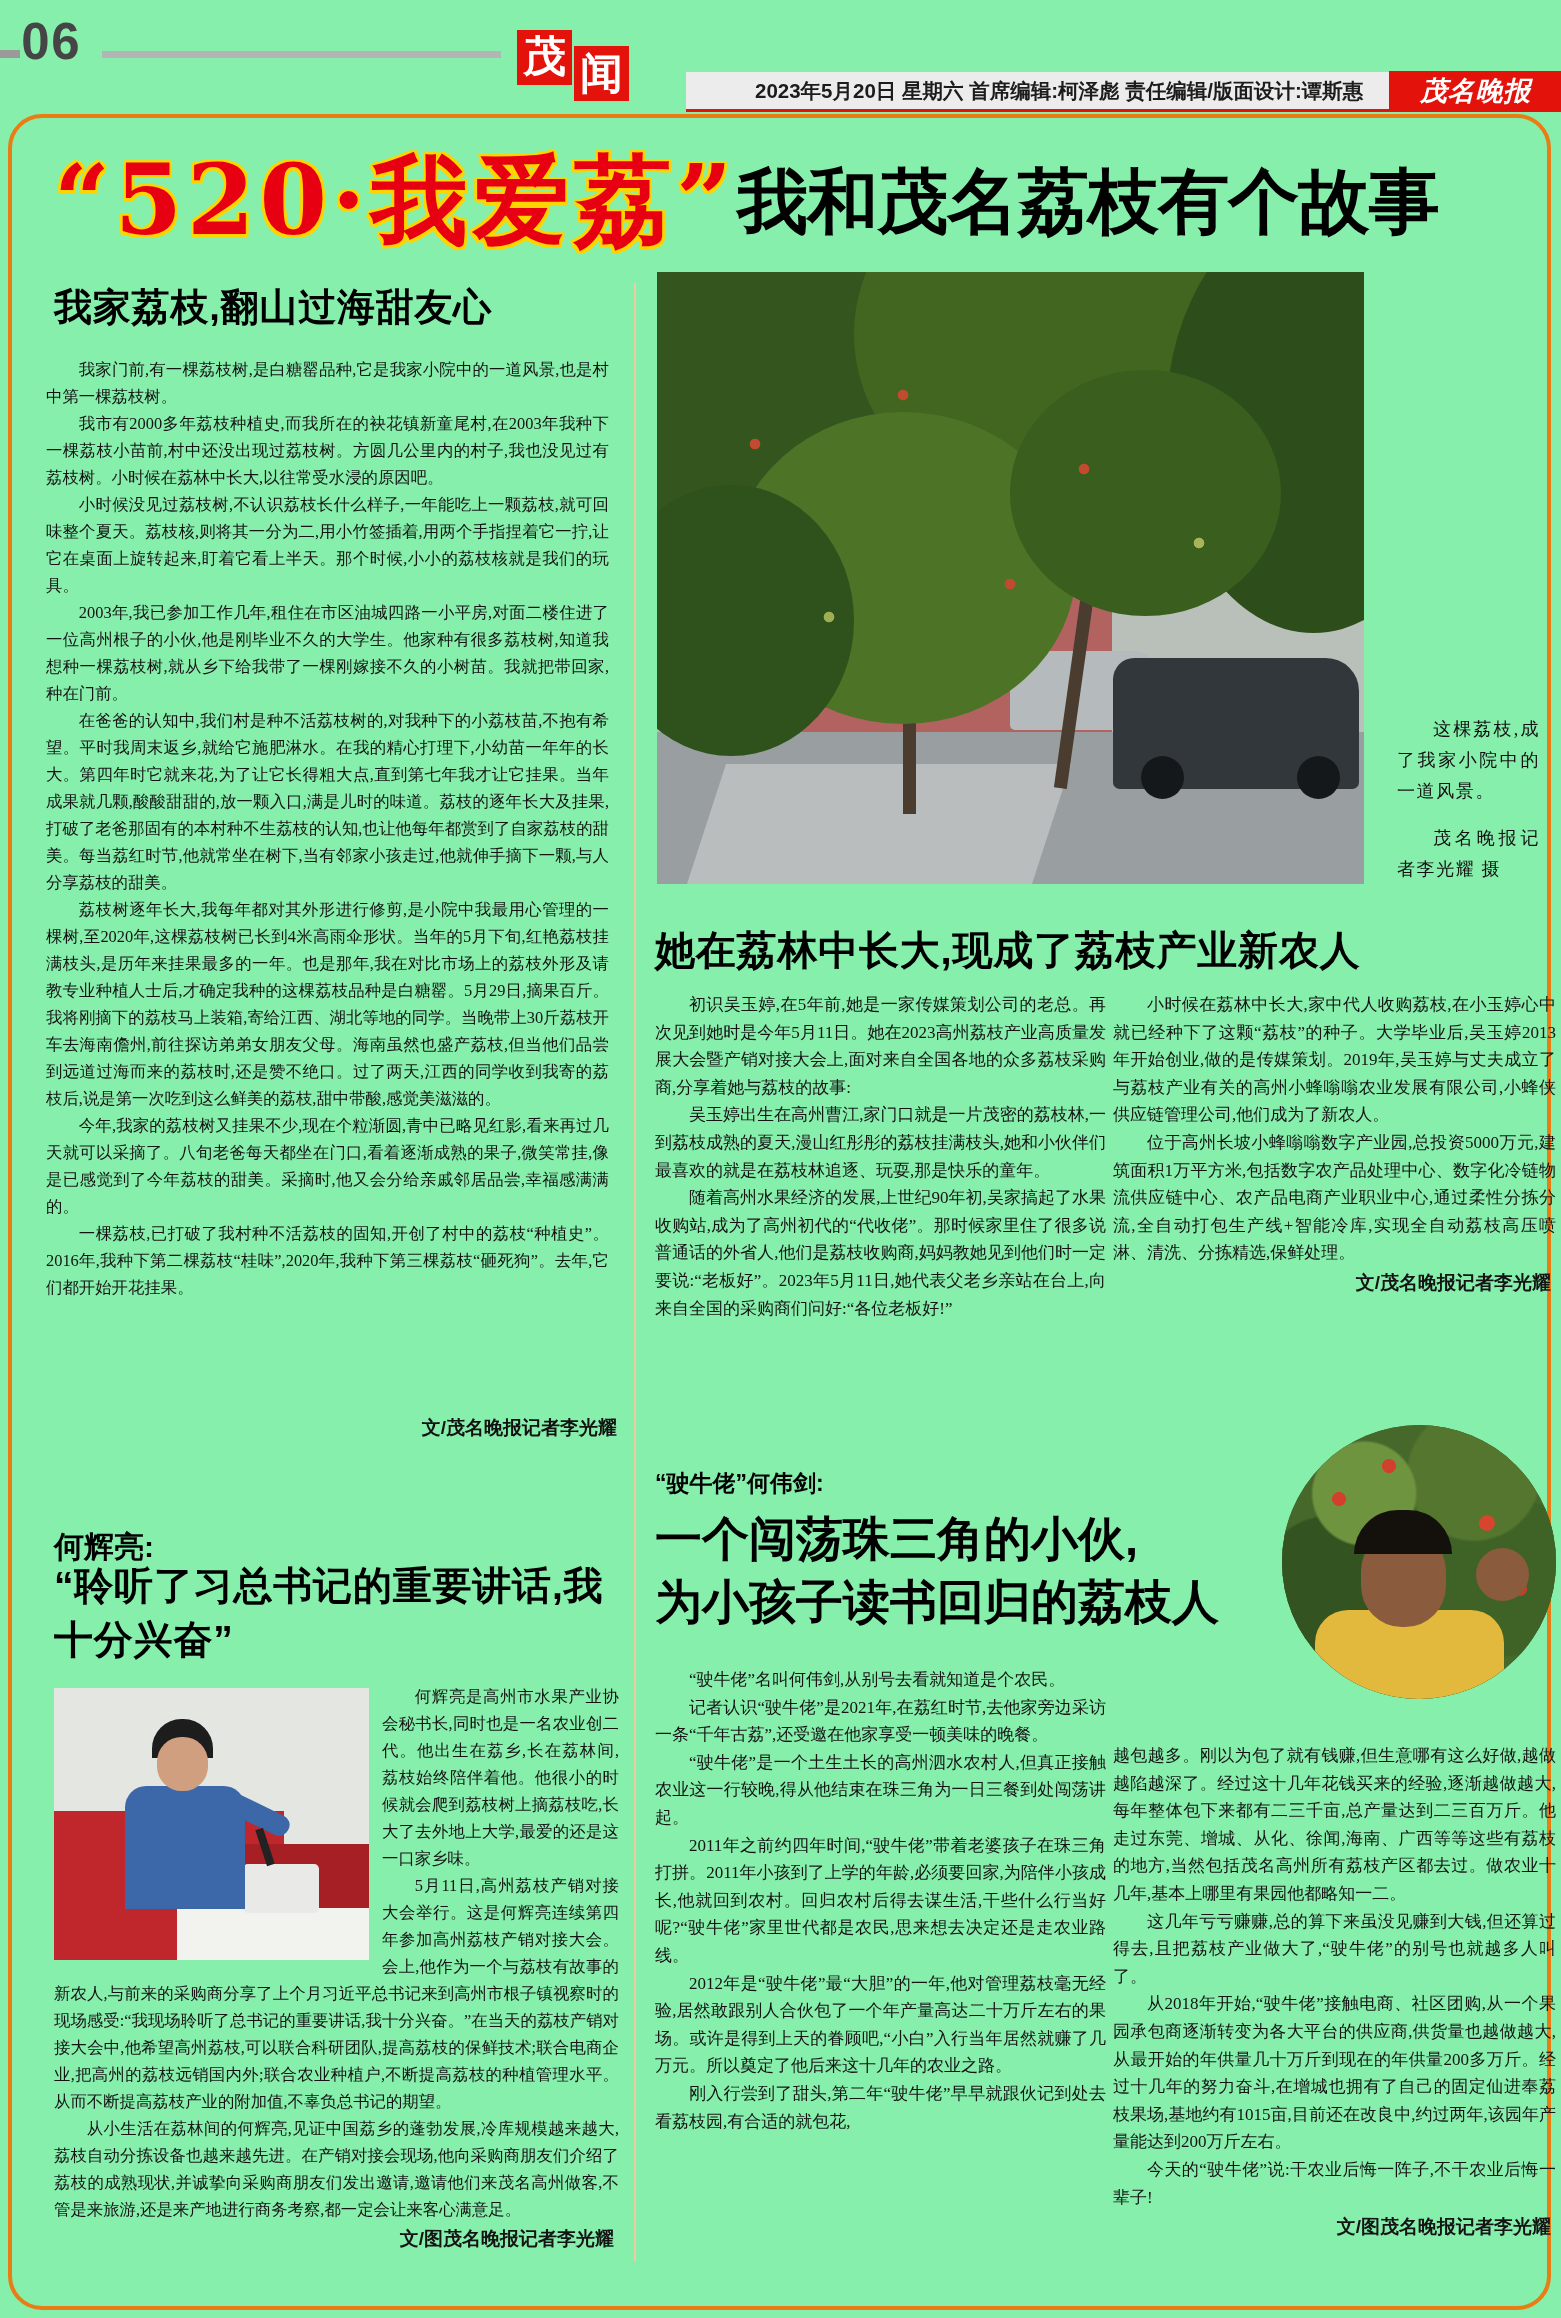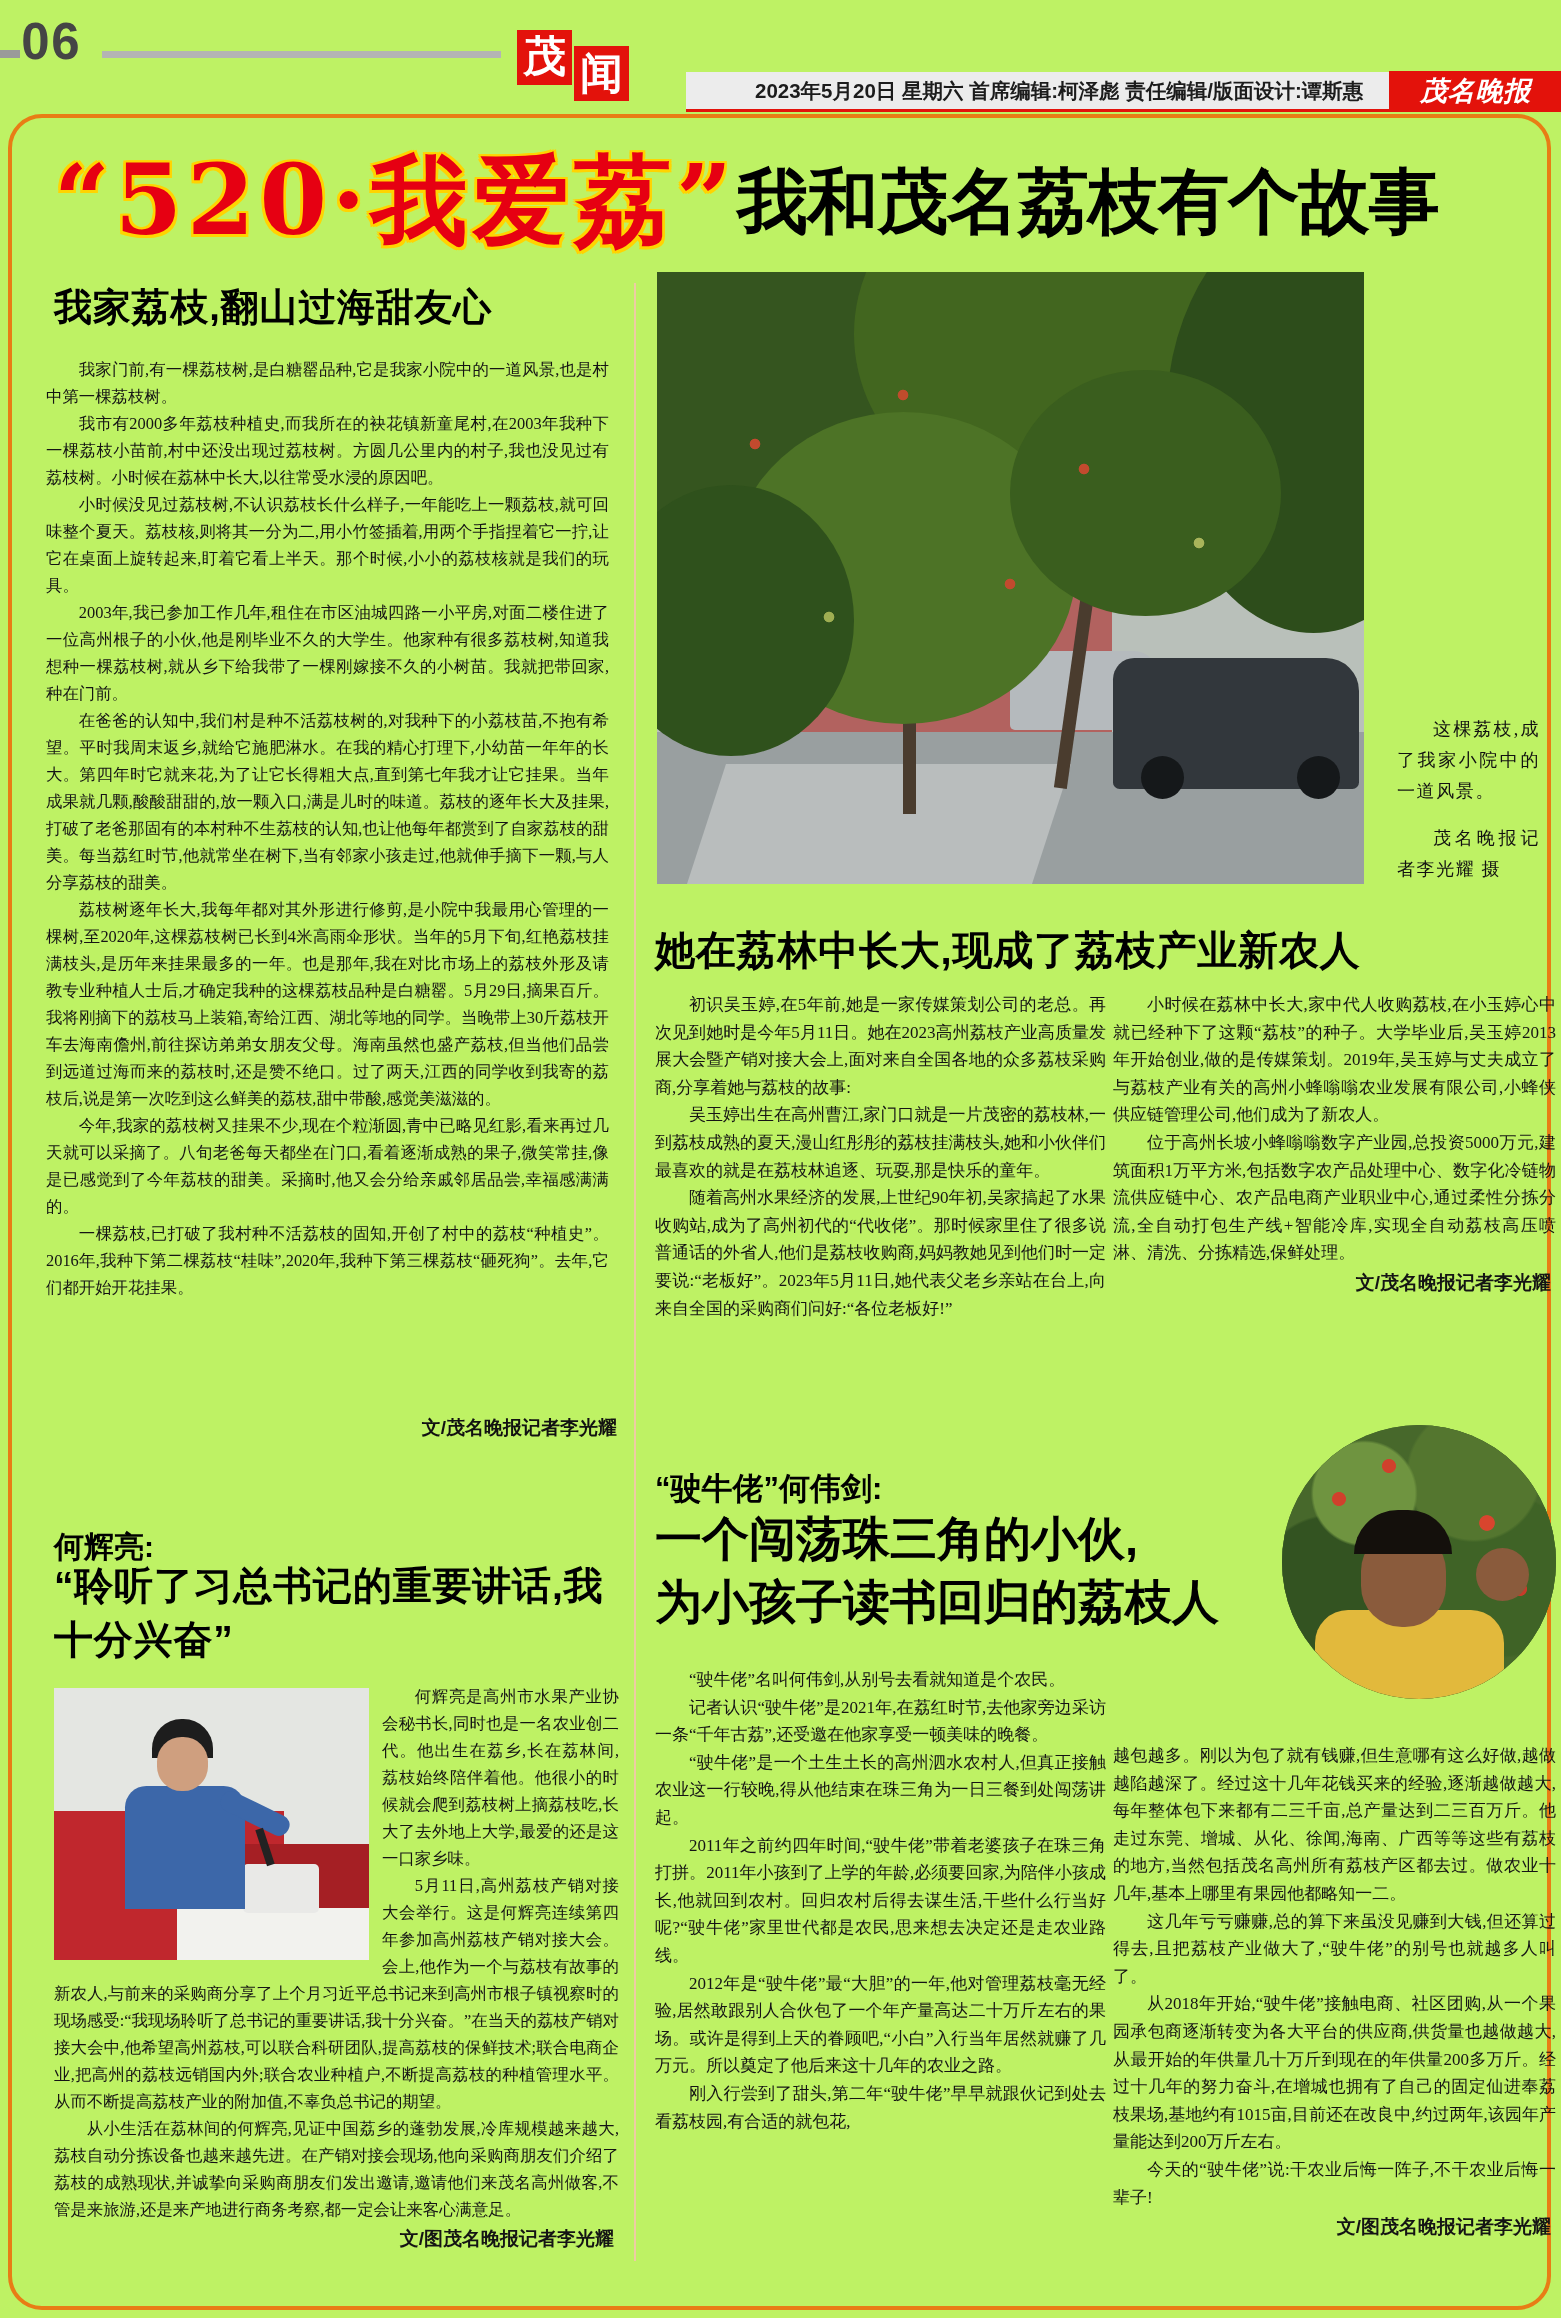--- a/index.html
+++ b/index.html
@@ -1,16 +1,16 @@
 <!DOCTYPE html>
 <html style="font-size:13px"><head>
 <meta charset="utf-8">
 <style>
   html,body{margin:0;padding:0;background:#ffffff;}
-  .page{position:relative;width:1562px;height:2319px;background:#bef264;overflow:hidden;
+  .page{position:relative;width:1562px;height:2319px;background:#86efac;overflow:hidden;
         font-family:"Liberation Serif","DejaVu Serif",serif;color:#111;}
   .abs{position:absolute;}
 
   
   .pagenum-dash{left:0;top:50px;width:19.7px;height:8.2px;background:#9a9a9a;}
   .pagenum{left:21.3px;top:11.5px;font-family:"Liberation Sans",sans-serif;font-size:51px;
            font-weight:bold;color:#454545;letter-spacing:1.6px;}
   .pagenum-line{left:102px;top:51px;width:399px;height:7.4px;background:#b4b4b4;}
   .sec-box{width:55px;height:55px;background:#e3120b;color:#fff;display:flex;align-items:center;
            justify-content:center;font-family:"Liberation Sans",sans-serif;font-weight:bold;font-size:43px;}
@@ -53,21 +53,21 @@
 
   .a2-title{left:655px;top:923px;font-size:40px;letter-spacing:0.8px;}
   .a2-col1{left:655px;top:991px;width:451px;height:410px;}
   .a2-col2{left:1113px;top:991px;width:443px;height:410px;}
 
   .a3-kicker{left:54px;top:1527px;font-size:30px;text-align:center;}
   .a3-title{left:54px;top:1559px;width:568px;font-size:39px;line-height:54px;letter-spacing:0.8px;}
   .a3-body{left:54px;top:1683px;width:565px;height:584px;}
   .photo-speaker{float:left;width:315px;height:272px;margin:4.9px 13px 4.9px 0;position:relative;overflow:hidden;background:#d9d9d5;}
 
-  .a4-kicker{left:655px;top:1468px;font-size:31px;}
+  .a4-kicker{left:655px;top:1468px;font-size:23px;}
   .a4-title{left:655px;top:1507px;width:640px;font-size:47px;line-height:63px;letter-spacing:0px;}
   .photo-circle{left:1282px;top:1425px;width:274px;height:274px;border-radius:50%;overflow:hidden;background:#3f6326;}
   .a4-col1{left:655px;top:1666px;width:451px;height:635px;}
   .a4-col2{left:1113px;top:1666px;width:443px;height:635px;padding-top:76px;box-sizing:border-box;}
 
   
   .sky{position:absolute;left:0;top:0;width:100%;height:164px;background:#c6ccc6;}
   .bldg-white{position:absolute;left:386px;top:33px;width:322px;height:230px;background:#dfe2dd;}
   .bldg-white .win{position:absolute;width:44px;height:33px;background:#aeb6b0;}
   .bldg-pink{position:absolute;left:94px;top:123px;width:361px;height:345px;background:#b2625f;}

